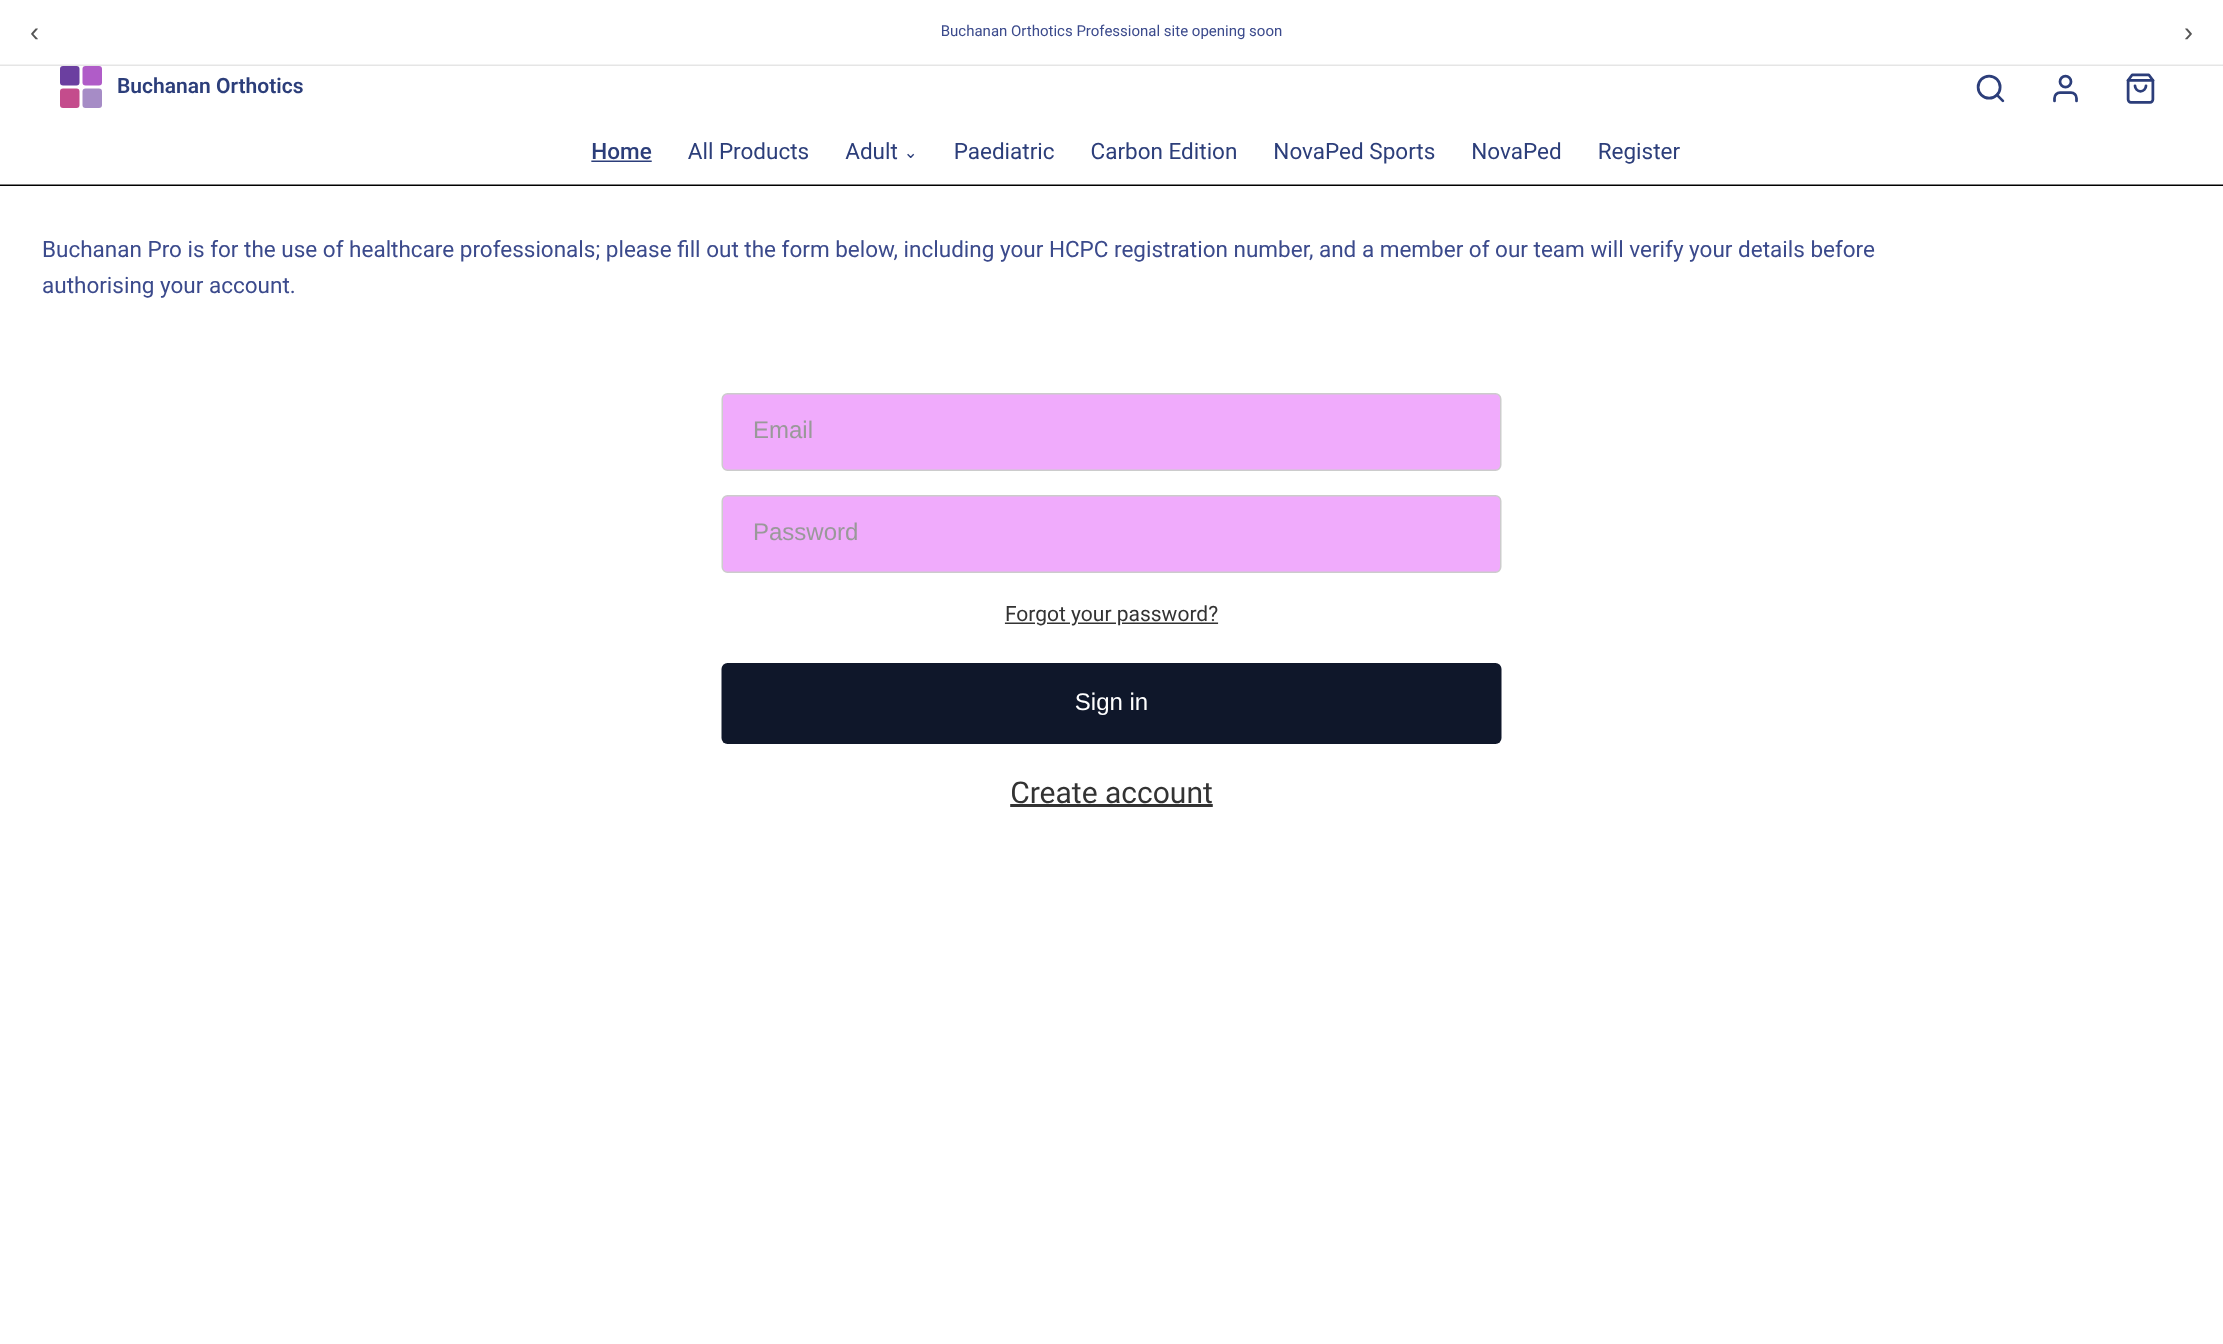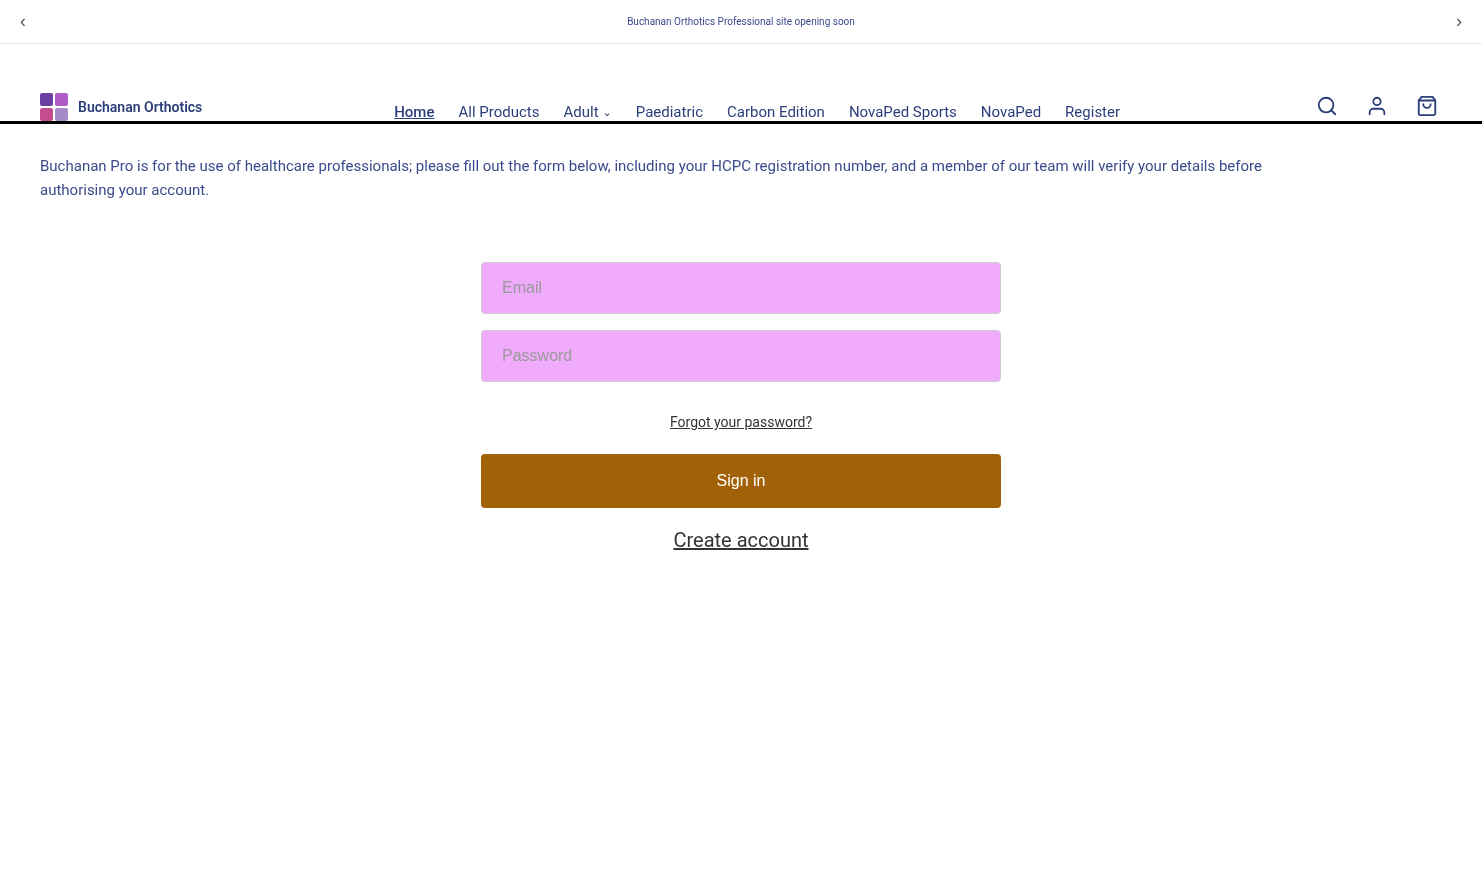--- a/index.html
+++ b/index.html
@@ -42,25 +42,25 @@
       display: flex;
       align-items: center;
       justify-content: center;
     }
     .announcement-nav-btn.prev { left: 10px; }
     .announcement-nav-btn.next { right: 10px; }
 
     
     .header {
       display: flex;
-      align-items: flex-end;
+      align-items: flex-start;
       justify-content: space-between;
       padding: 0 40px;
       height: 80px;
-      border-bottom: 3px solid #000000;
+      border-bottom: 1px solid #000000;
     }
     .logo-area {
       display: flex;
       align-items: center;
       gap: 10px;
       text-decoration: none;
     }
     .logo-squares {
       display: grid;
       grid-template-columns: 1fr 1fr;
@@ -79,20 +79,21 @@
       font-size: 14px;
       font-weight: 600;
       color: #2c3e7a;
     }
 
     
     .nav {
       display: flex;
       align-items: center;
       gap: 24px;
+      margin-top: 48px;
     }
     .nav-item {
       font-size: 15px;
       color: #2c3e7a;
       text-decoration: none;
       cursor: pointer;
       display: flex;
       align-items: center;
       gap: 4px;
     }
@@ -117,21 +118,21 @@
       color: #2c3e7a;
       font-size: 20px;
       display: flex;
       align-items: center;
       justify-content: center;
       padding: 4px;
     }
 
     
     .main {
-      padding: 30px 40px;
+      padding: 30px 28px;
     }
 
     .notice-text {
       font-size: 15px;
       color: #3b4a8c;
       line-height: 1.6;
       max-width: 1300px;
     }
 
     
@@ -163,32 +164,32 @@
       color: #333;
       background: #f0abfc;
       outline: none;
     }
     .form-input::placeholder {
       color: #999;
     }
 
     .forgot-password-link {
       display: inline-block;
-      margin-top: 16px;
+      margin-top: 4px;
       margin-bottom: 24px;
       font-size: 14px;
       color: #333;
       text-decoration: underline;
       cursor: pointer;
     }
 
     .sign-in-btn {
       width: 520px;
       padding: 18px;
-      background: #a16207;
+      background: #0f172a;
       color: #ffffff;
       border: none;
       border-radius: 4px;
       font-size: 16px;
       cursor: pointer;
       margin-bottom: 20px;
     }
 
     .create-account-link {
       font-size: 20px;

